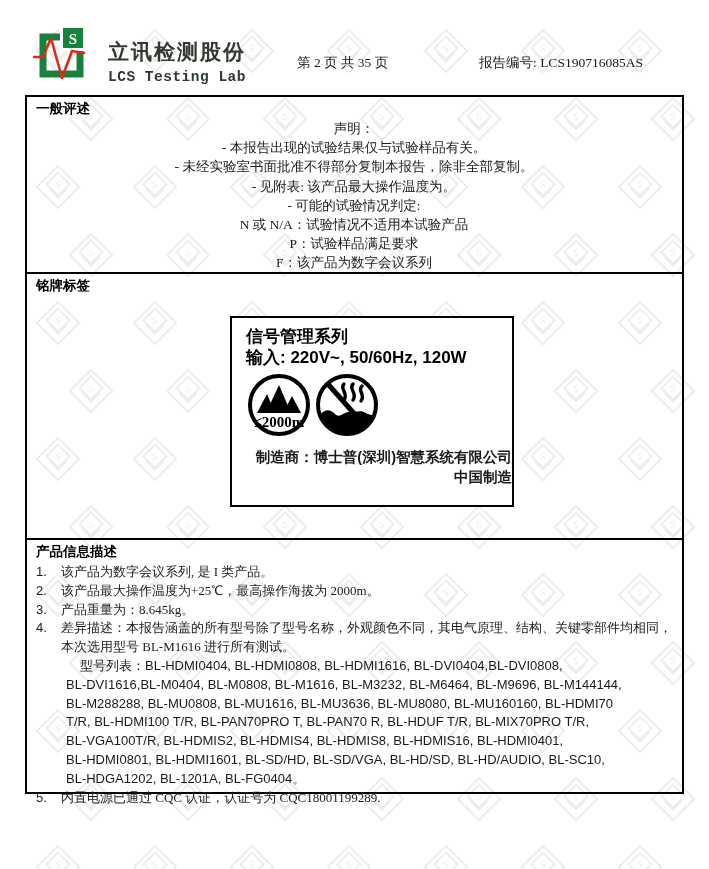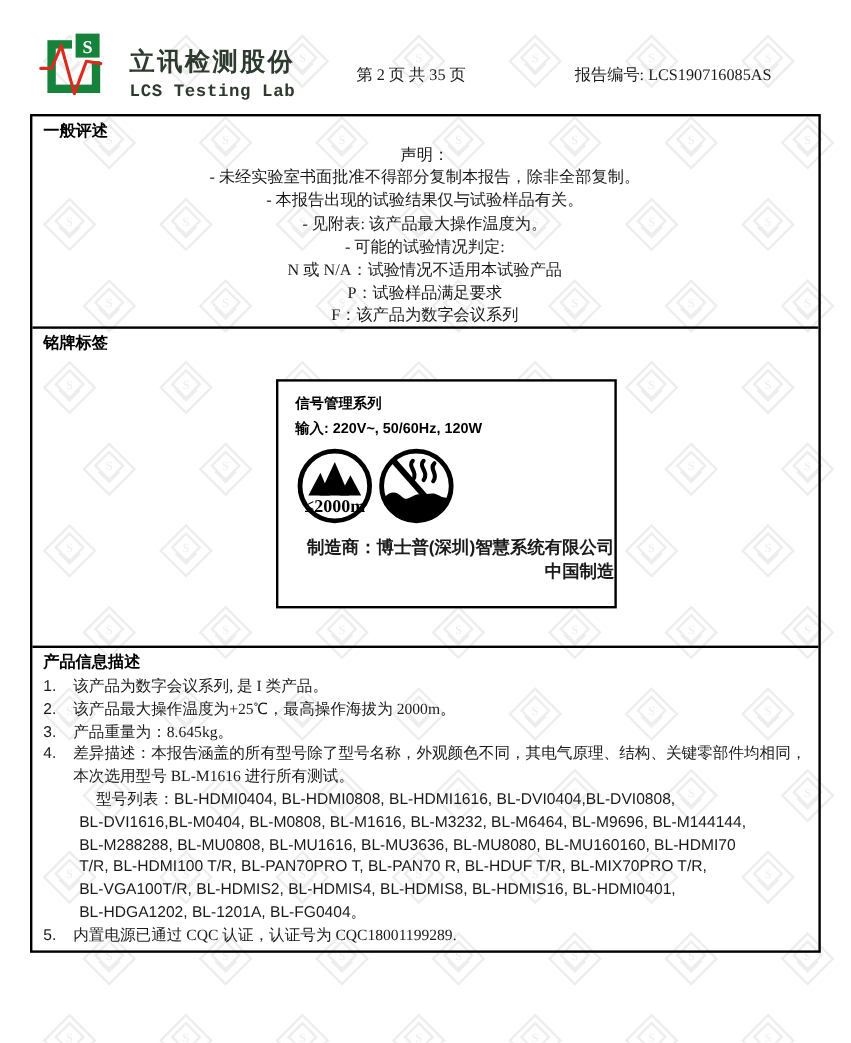--- a/index.html
+++ b/index.html
@@ -46,21 +46,21 @@
   .sec-general{height:175px;}
   .sec-nameplate{height:264px;}
 
   
   .plate{
     position:absolute;left:203px;top:219px;width:284px;height:191px;
     border:2px solid #000;background:#fff;
     font-family:"Liberation Sans",sans-serif;font-weight:bold;
     padding:8px 0 0 14px;
   }
-  .plate .pl-line{font-size:12px;line-height:21px;color:#000;}
+  .plate .pl-line{font-size:17px;line-height:21px;color:#000;}
   .plate .icons{display:flex;gap:2px;margin-top:4px;text-align:center;}
   .plate .mfg{ text-align:right;font-size:14.5px;line-height:20px;margin-top:9px;margin-left:-14px;}
 
   
   .items{margin-top:1px;}
   .item{display:flex;font-size:13px;line-height:18.8px;}
   .item .num{width:25px;flex:none;font-family:"Liberation Sans",sans-serif;}
   .item .txt{flex:1;}
   .model-list{
     margin-left:30px;font-size:13px;line-height:18.8px;
@@ -821,22 +821,22 @@
     </div>
     <div class="page-info">第 2 页 共 35 页</div>
     <div class="report-no">报告编号: LCS190716085AS</div>
   </div>
 
   <div class="mainbox">
 
     <div class="section sec-general">
       <div class="sec-title">一般评述</div>
       <div class="bodyline">声明：</div>
+      <div class="bodyline">- 本报告出现的试验结果仅与试验样品有关。</div>
       <div class="bodyline">- 未经实验室书面批准不得部分复制本报告，除非全部复制。</div>
-      <div class="bodyline">- 本报告出现的试验结果仅与试验样品有关。</div>
       <div class="bodyline">- 见附表: 该产品最大操作温度为。</div>
       <div class="bodyline">- 可能的试验情况判定:</div>
       <div class="bodyline">N 或 N/A：试验情况不适用本试验产品</div>
       <div class="bodyline">P：试验样品满足要求</div>
       <div class="bodyline">F：该产品为数字会议系列</div>
     </div>
 
     <div class="divider"></div>
 
     <div class="section sec-nameplate">
@@ -891,20 +891,21 @@
         <div class="item">
           <span class="num">4.</span>
           <span class="txt">差异描述：本报告涵盖的所有型号除了型号名称，外观颜色不同，其电气原理、结构、关键零部件均相同，本次选用型号 BL-M1616 进行所有测试。</span>
         </div>
         <div class="model-list">
           <div class="ml-first">型号列表：BL-HDMI0404, BL-HDMI0808, BL-HDMI1616, BL-DVI0404,BL-DVI0808,</div>
           <div>BL-DVI1616,BL-M0404, BL-M0808, BL-M1616, BL-M3232, BL-M6464, BL-M9696, BL-M144144,</div>
           <div>BL-M288288, BL-MU0808, BL-MU1616, BL-MU3636, BL-MU8080, BL-MU160160, BL-HDMI70</div>
           <div>T/R, BL-HDMI100 T/R, BL-PAN70PRO T, BL-PAN70 R, BL-HDUF T/R, BL-MIX70PRO T/R,</div>
           <div>BL-VGA100T/R, BL-HDMIS2, BL-HDMIS4, BL-HDMIS8, BL-HDMIS16, BL-HDMI0401,</div>
+          <div>BL-HDMI0801, BL-HDMI1601, BL-SD/HD, BL-SD/VGA, BL-HD/SD, BL-HD/AUDIO, BL-SC10,</div>
           <div>BL-HDGA1202, BL-1201A, BL-FG0404。</div>
         </div>
         <div class="item">
           <span class="num">5.</span>
           <span class="txt">内置电源已通过 CQC 认证，认证号为 CQC18001199289.</span>
         </div>
       </div>
     </div>
 
   </div>

